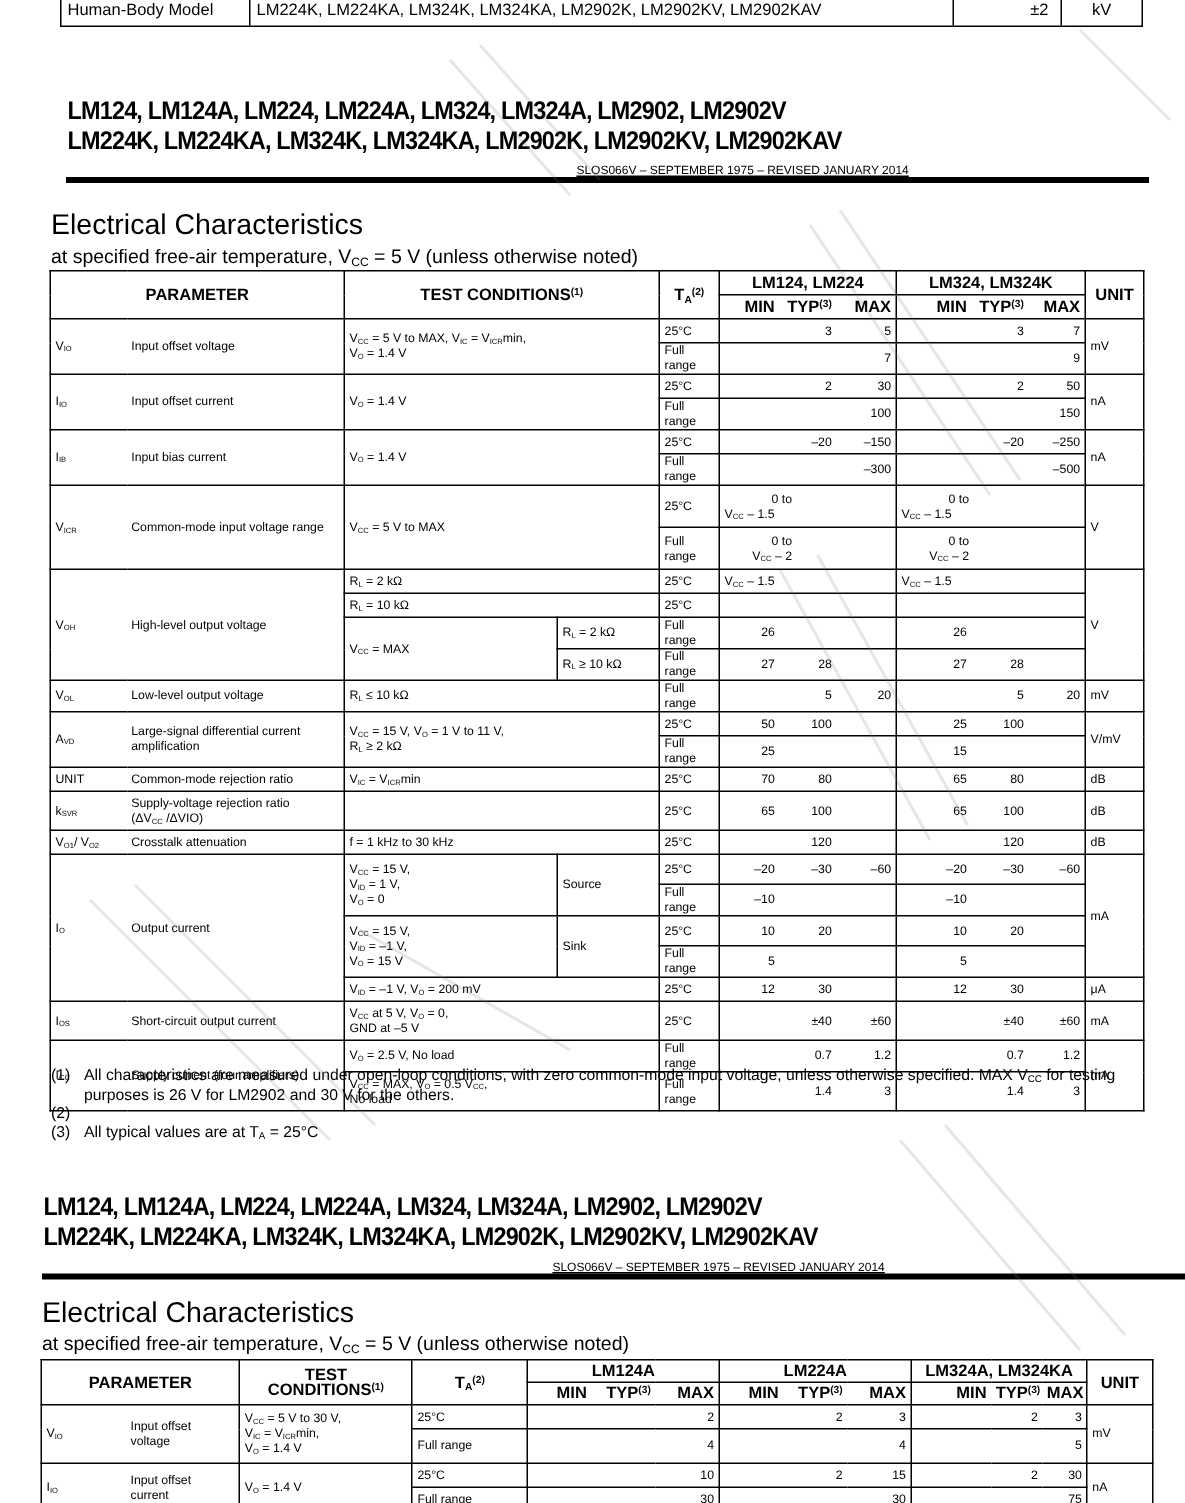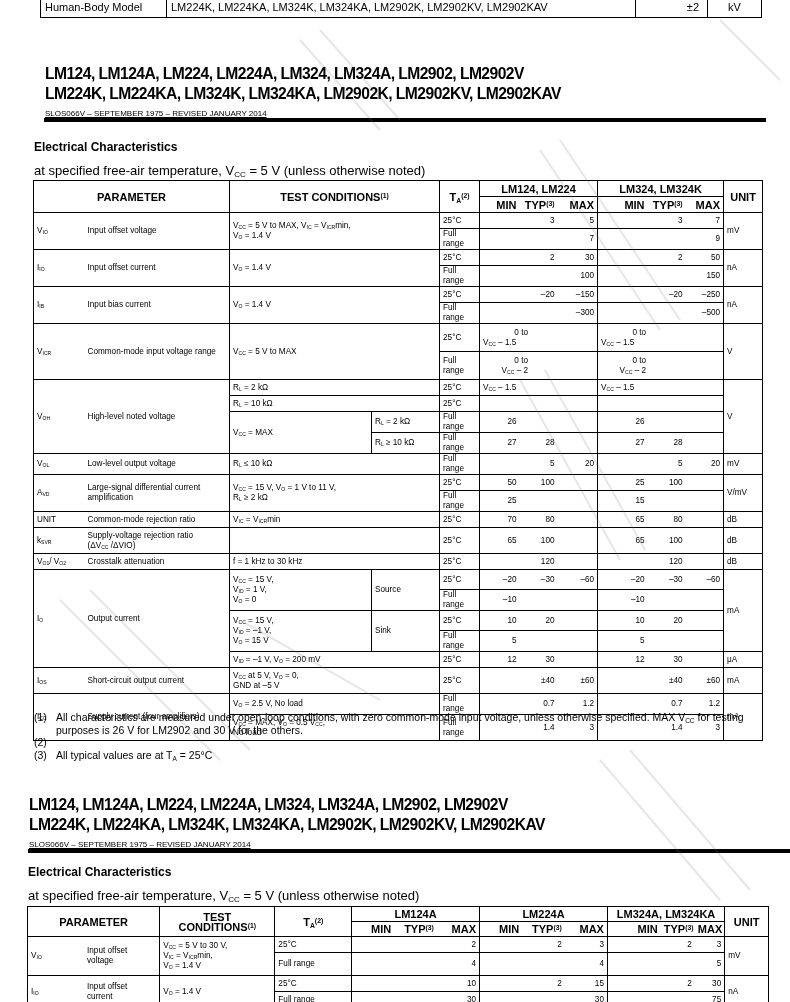--- a/index.html
+++ b/index.html
@@ -8,24 +8,24 @@
   .abs { position: absolute; }
   sub { font-size: 0.62em; vertical-align: -0.25em; line-height: 0; }
   sup { font-size: 0.62em; vertical-align: 0.45em; line-height: 0; }
 
   
   .top-frag { left: 40px; top: -4px; width: 722px; height: 22px; border: 1px solid #000; border-top: none; display: flex; font-size: 11px; }
   .top-frag > div { border-right: 1px solid #000; display: flex; align-items: center; padding: 0 4px; }
   .top-frag > div:last-child { border-right: none; }
 
   .doc-title { font-family: "Liberation Sans", sans-serif; font-weight: bold; font-size: 17px; line-height: 20px; letter-spacing: -0.6px; transform: scaleX(0.92); transform-origin: left top; white-space: nowrap; }
-  .doc-ref { font-size: 8px; white-space: nowrap; text-decoration: underline; }
+  .doc-ref { font-size: 8px; white-space: nowrap; text-decoration: underline; text-align: right; }
   .rule { height: 4px; background: #000; }
 
-  .sec-title { font-weight: bold; font-size: 12px; white-space: nowrap; }
+  .sec-title { font-weight: normal; font-size: 19px; white-space: nowrap; }
   .sec-sub { font-size: 13px; white-space: nowrap; }
 
   table.ec { border-collapse: collapse; position: absolute; font-size: 8.2px; table-layout: fixed; }
   table.ec td, table.ec th { border: 1px solid #000; padding: 0 3px; line-height: 10px; vertical-align: middle; }
   table.ec th { font-weight: bold; text-align: center; font-size: 11px; }
   table.ec td.c { text-align: left; }
   table.ec td.r { text-align: right; }
   table.ec td.nb-r { border-right: none; }
   table.ec td.nb-l { border-left: none; }
   table.ec th.nb-r { border-right: none; }
@@ -181,21 +181,21 @@
           <div style="width:45px; text-align:right;">V<sub>CC</sub> – 2</div>
         </td>
     <td colspan="3">
           <div style="width:45px; text-align:right;">0 to</div>
           <div style="width:45px; text-align:right;">V<sub>CC</sub> – 2</div>
         </td>
   </tr>
 
   <tr style="height:16px;">
     <td rowspan="4" class="nb-r"><span>V</span><sub>OH</sub></td>
-    <td rowspan="4" class="nb-l">High-level noted voltage</td>
+    <td rowspan="4" class="nb-l">High-level output voltage</td>
     <td colspan="3">R<sub>L</sub> = 2 kΩ</td>
     <td class="c">25°C</td>
     <td colspan="3">V<sub>CC</sub> – 1.5</td>
     <td colspan="3">V<sub>CC</sub> – 1.5</td>
     <td rowspan="4" class="c">V</td>
   </tr>
   <tr style="height:16px;">
     <td colspan="3">R<sub>L</sub> = 10 kΩ</td>
     <td class="c">25°C</td>
     <td colspan="3"></td>

